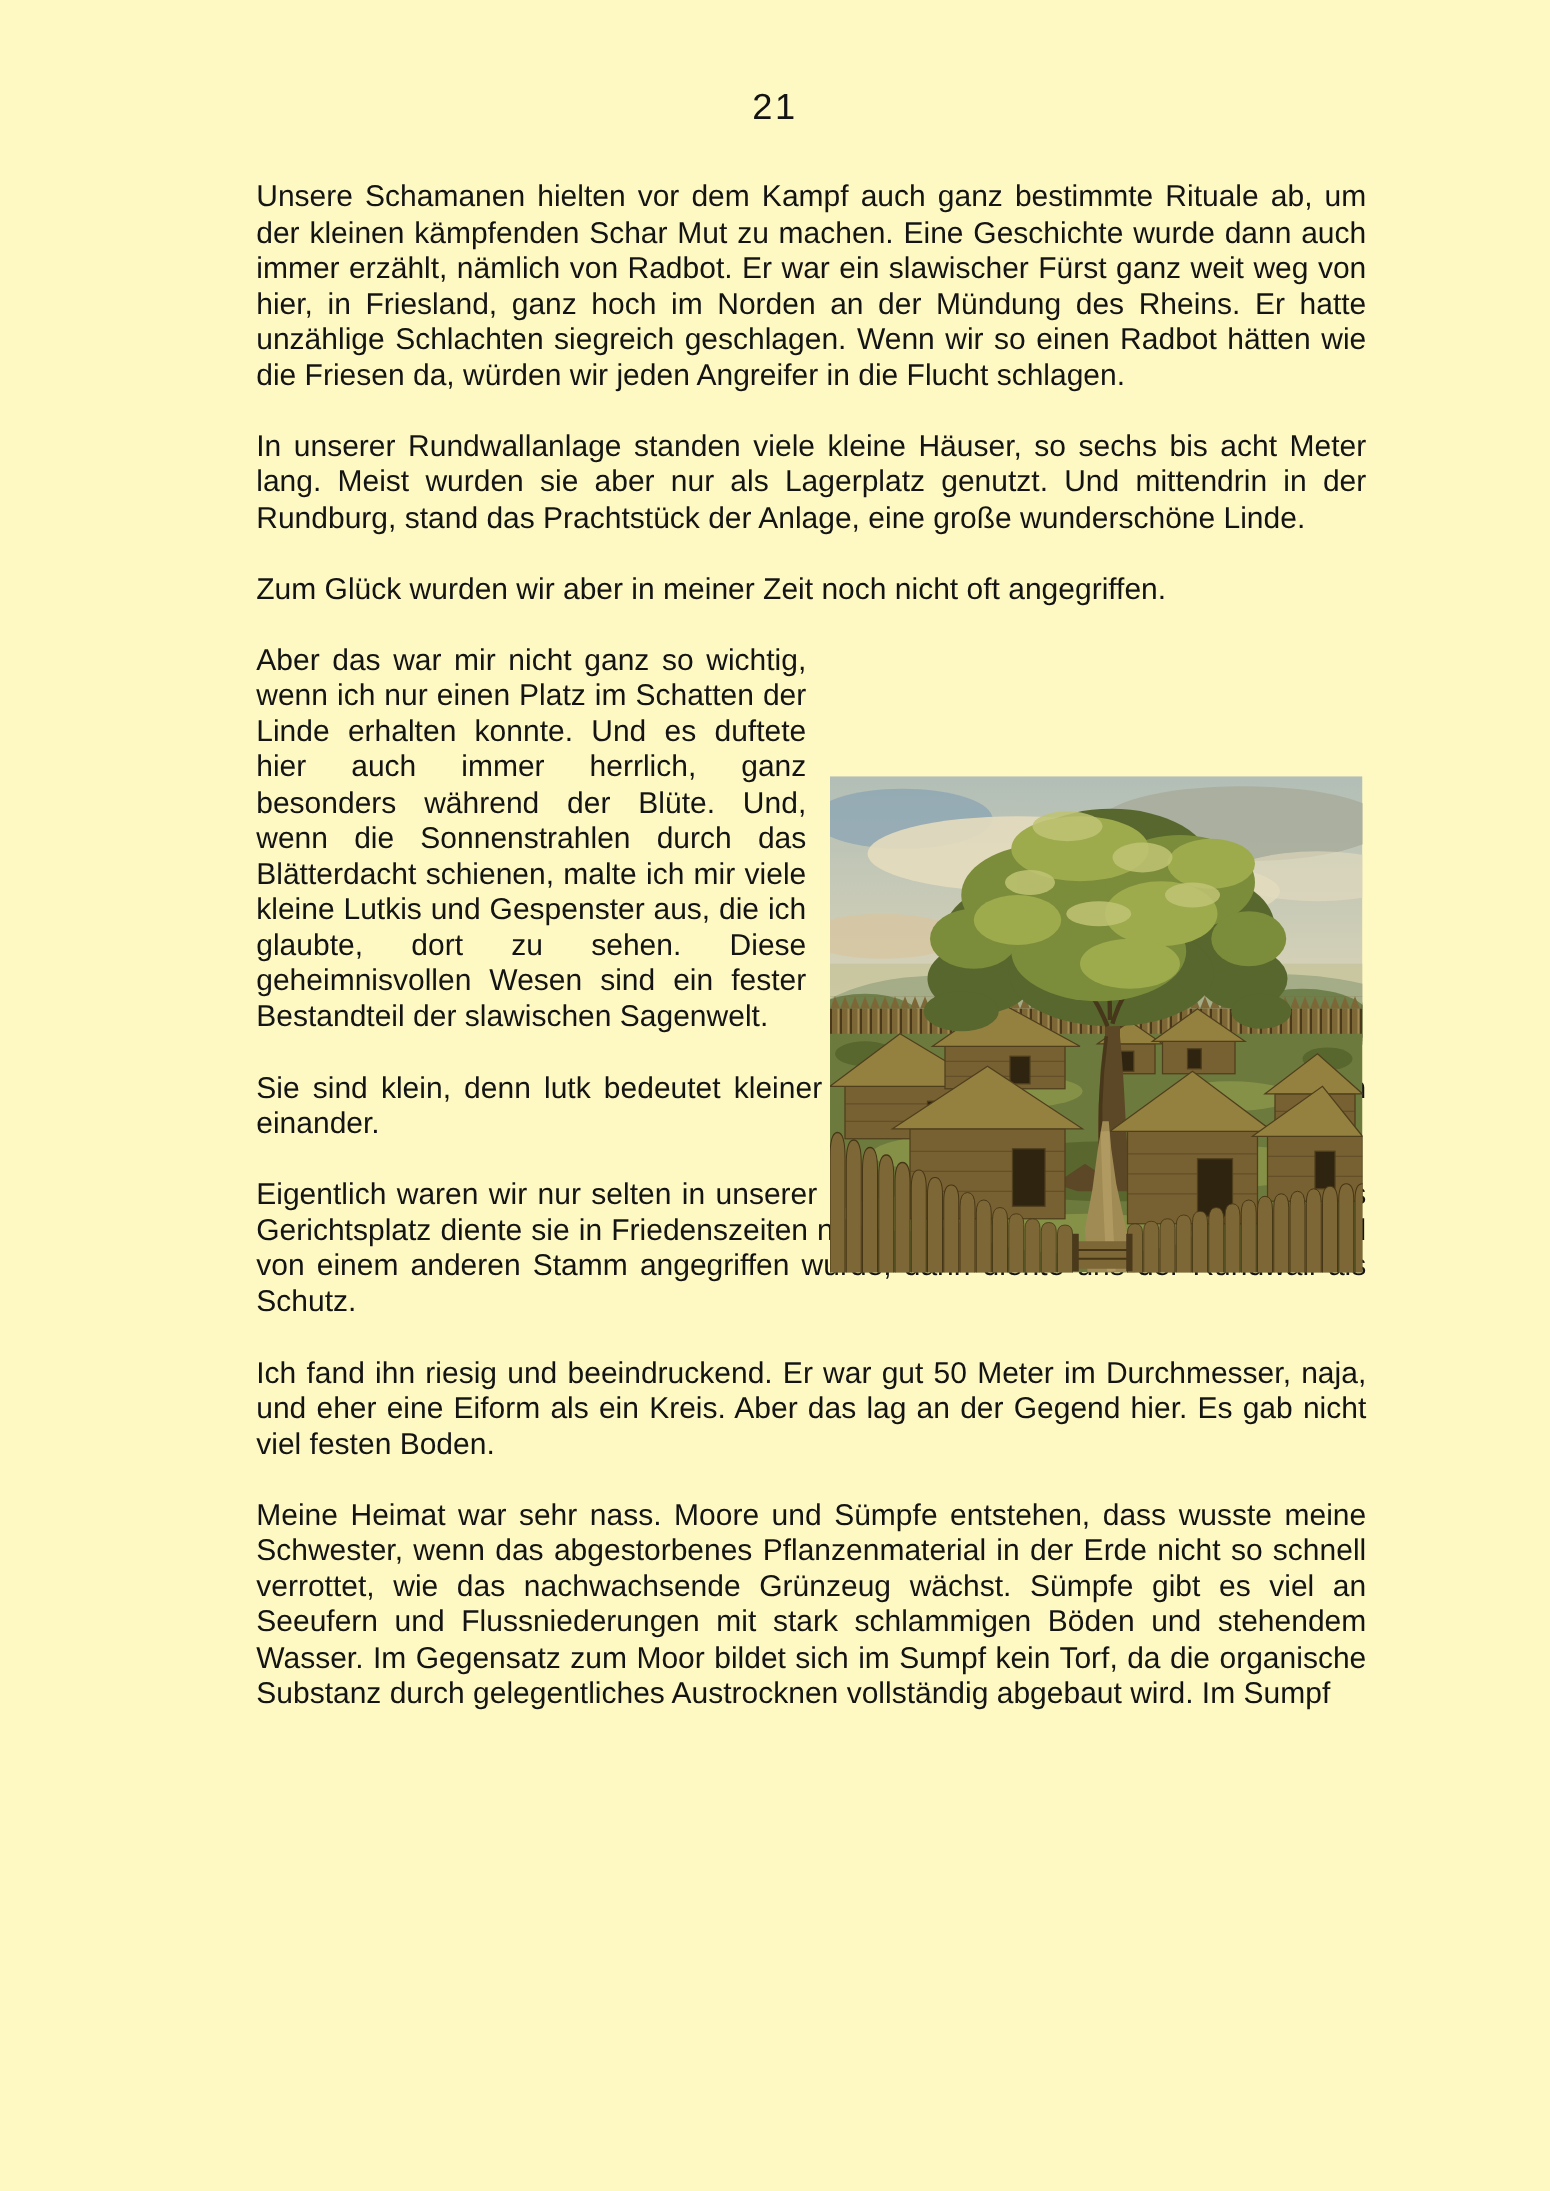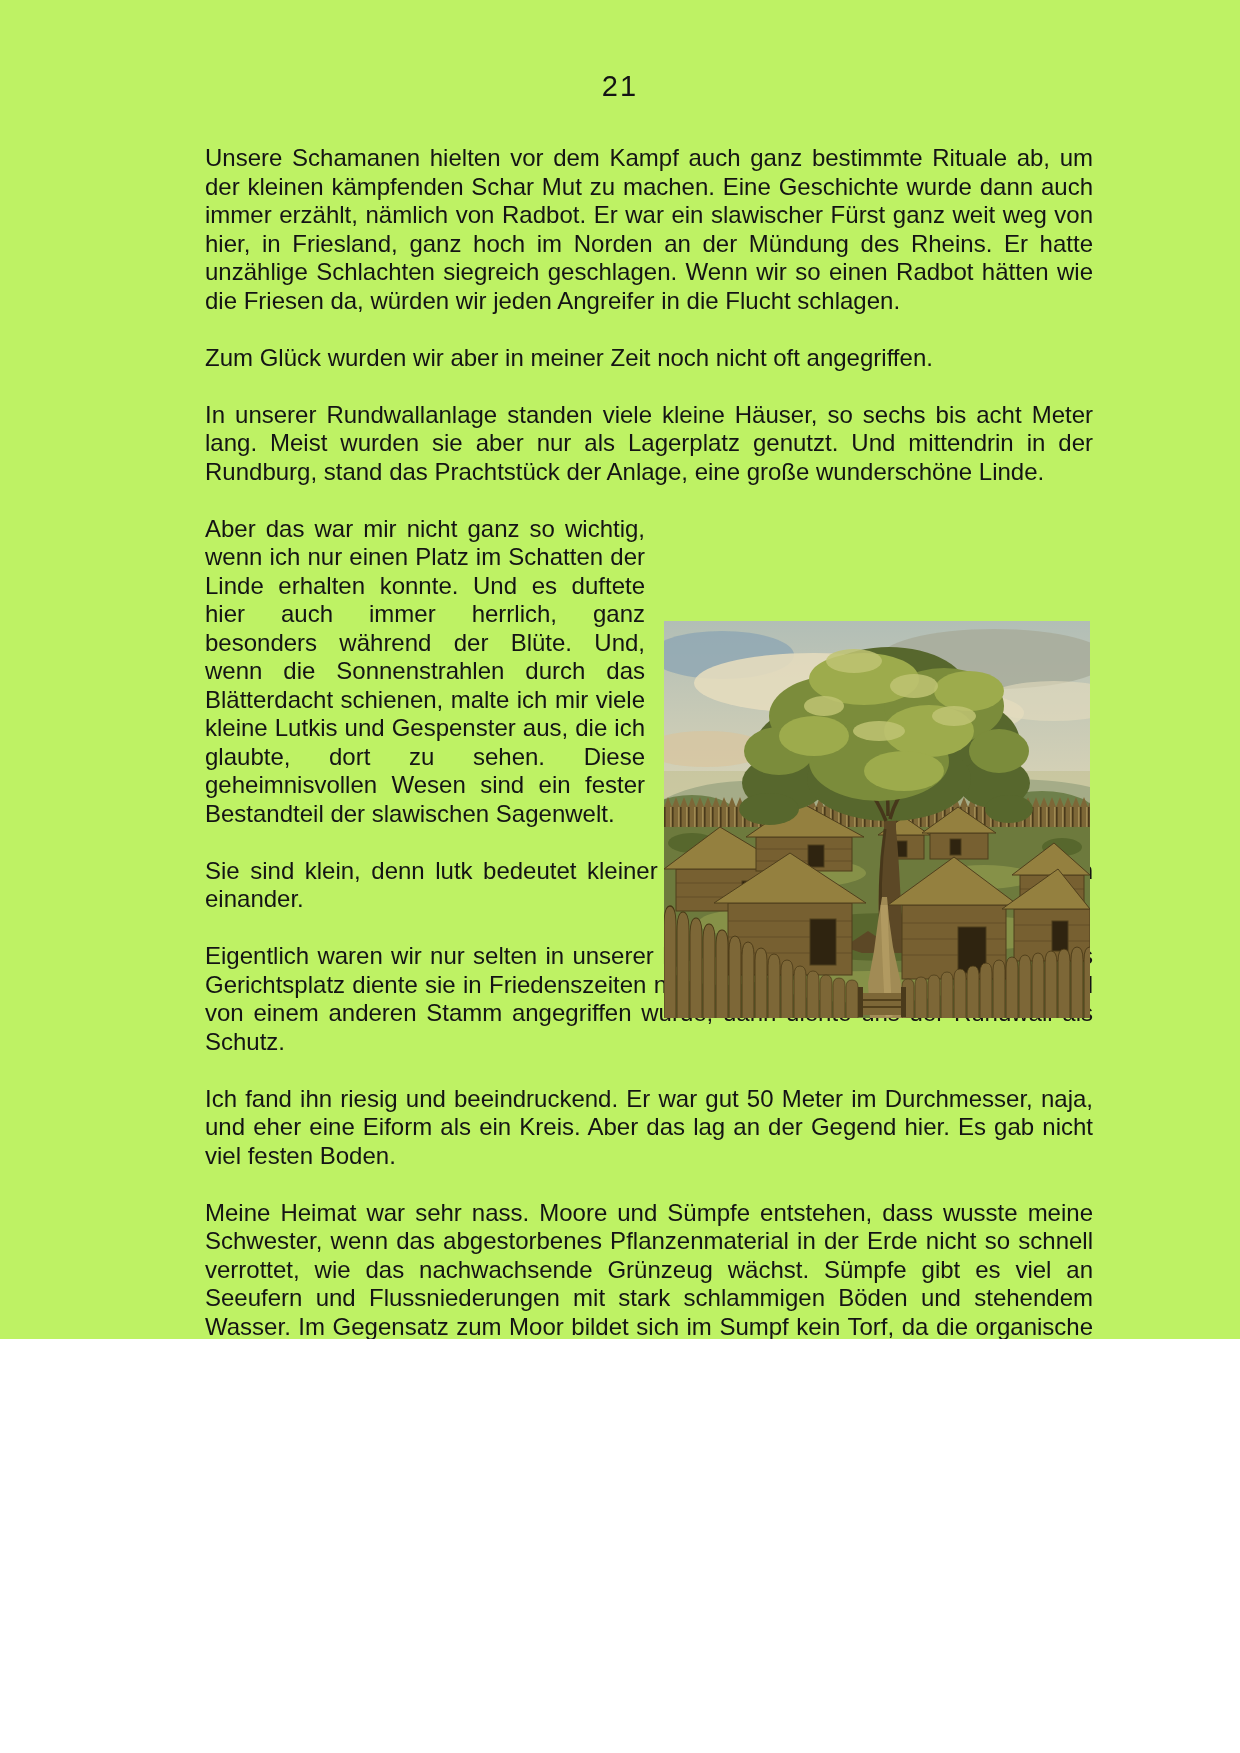--- a/index.html
+++ b/index.html
@@ -1,19 +1,19 @@
 <!DOCTYPE html>
 <html><head>
 <meta charset="utf-8">
 <style>
   html,body{margin:0;padding:0;background:#ffffff;}
   .page{
     position:relative;
-    width:1240px;height:1339px;
-    background:#bef264;
+    width:1240px;height:1753px;
+    background:#fef9c3;
     overflow:hidden;
     font-family:"Liberation Sans", sans-serif;
     color:#141414;
   }
   .page-number{
     position:absolute;top:70px;left:0;width:1240px;
     text-align:center;
     font-size:29px;letter-spacing:2px;
   }
   .content{
@@ -31,22 +31,22 @@
 </style>
 </head>
 <body>
 
 <div class="page">
 
   <div class="page-number">21</div>
 
   <div class="content">
     <p class="full">Unsere Schamanen hielten vor dem Kampf auch ganz bestimmte Rituale ab, um der kleinen kämpfenden Schar Mut zu machen. Eine Geschichte wurde dann auch immer erzählt, nämlich von Radbot. Er war ein slawischer Fürst ganz weit weg von hier, in Friesland, ganz hoch im Norden an der Mündung des Rheins. Er hatte unzählige Schlachten siegreich geschlagen. Wenn wir so einen Radbot hätten wie die Friesen da, würden wir jeden Angreifer in die Flucht schlagen.</p>
+    <p class="full">In unserer Rundwallanlage standen viele kleine Häuser, so sechs bis acht Meter lang. Meist wurden sie aber nur als Lagerplatz genutzt. Und mittendrin in der Rundburg, stand das Prachtstück der Anlage, eine große wunderschöne Linde.</p>
     <p class="full">Zum Glück wurden wir aber in meiner Zeit noch nicht oft angegriffen.</p>
-    <p class="full">In unserer Rundwallanlage standen viele kleine Häuser, so sechs bis acht Meter lang. Meist wurden sie aber nur als Lagerplatz genutzt. Und mittendrin in der Rundburg, stand das Prachtstück der Anlage, eine große wunderschöne Linde.</p>
     <p class="narrow">Aber das war mir nicht ganz so wichtig, wenn ich nur einen Platz im Schatten der Linde erhalten konnte. Und es duftete hier auch immer herrlich, ganz besonders während der Blüte. Und, wenn die Sonnenstrahlen durch das Blätterdacht schienen, malte ich mir viele kleine Lutkis und Gespenster aus, die ich glaubte, dort zu sehen. Diese geheimnisvollen Wesen sind ein fester Bestandteil der slawischen Sagenwelt.</p>
     <p class="full">Sie sind klein, denn lutk bedeutet kleiner Mensch. Wir vertrugen uns und halfen einander.</p>
     <p class="full">Eigentlich waren wir nur selten in unserer Ringwallanlage. Neben der Funktion als Gerichtsplatz diente sie in Friedenszeiten nur als Lager. Aber, wenn unser Dorf mal von einem anderen Stamm angegriffen wurde, dann diente uns der Rundwall als Schutz.</p>
     <p class="full">Ich fand ihn riesig und beeindruckend. Er war gut 50 Meter im Durchmesser, naja, und eher eine Eiform als ein Kreis. Aber das lag an der Gegend hier. Es gab nicht viel festen Boden.</p>
     <p class="full">Meine Heimat war sehr nass. Moore und Sümpfe entstehen, dass wusste meine Schwester, wenn das abgestorbenes Pflanzenmaterial in der Erde nicht so schnell verrottet, wie das nachwachsende Grünzeug wächst. Sümpfe gibt es viel an Seeufern und Flussniederungen mit stark schlammigen Böden und stehendem Wasser. Im Gegensatz zum Moor bildet sich im Sumpf kein Torf, da die organische Substanz durch gelegentliches Austrocknen vollständig abgebaut wird. Im Sumpf</p>
   </div>
 
   <figure class="illustration">
     <svg viewBox="0 0 426 397" preserveAspectRatio="none">
       <defs>

